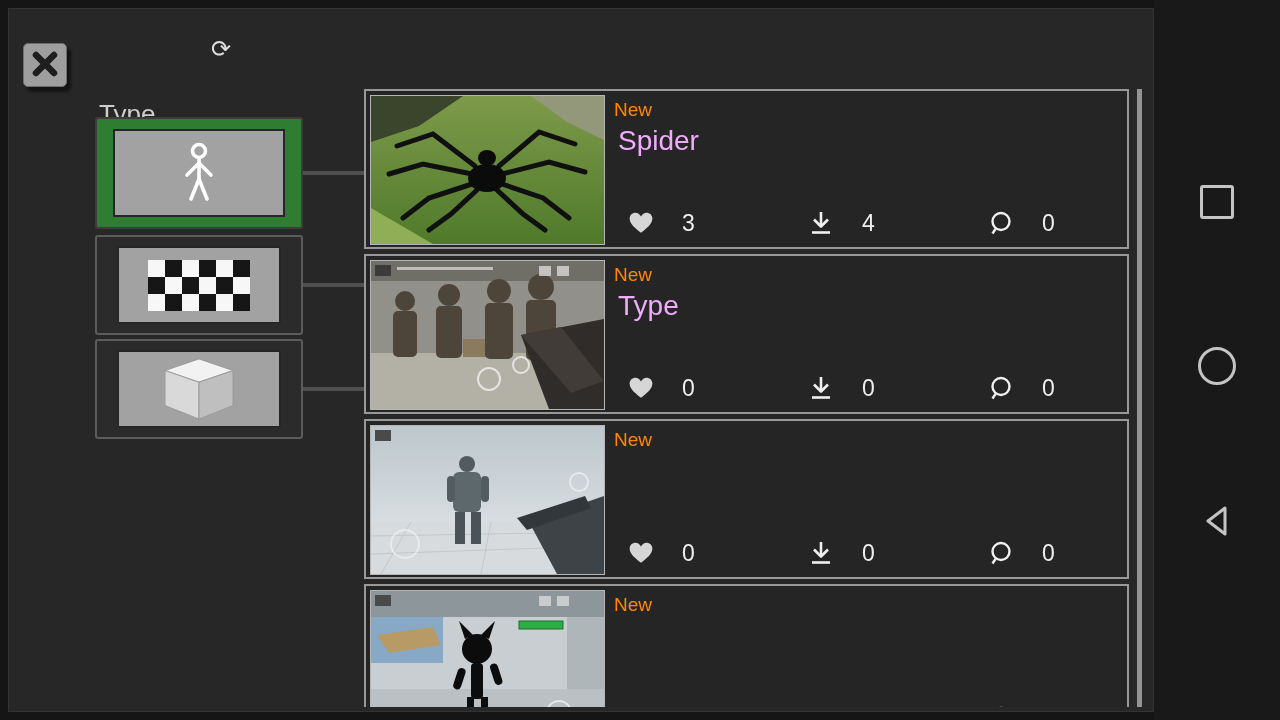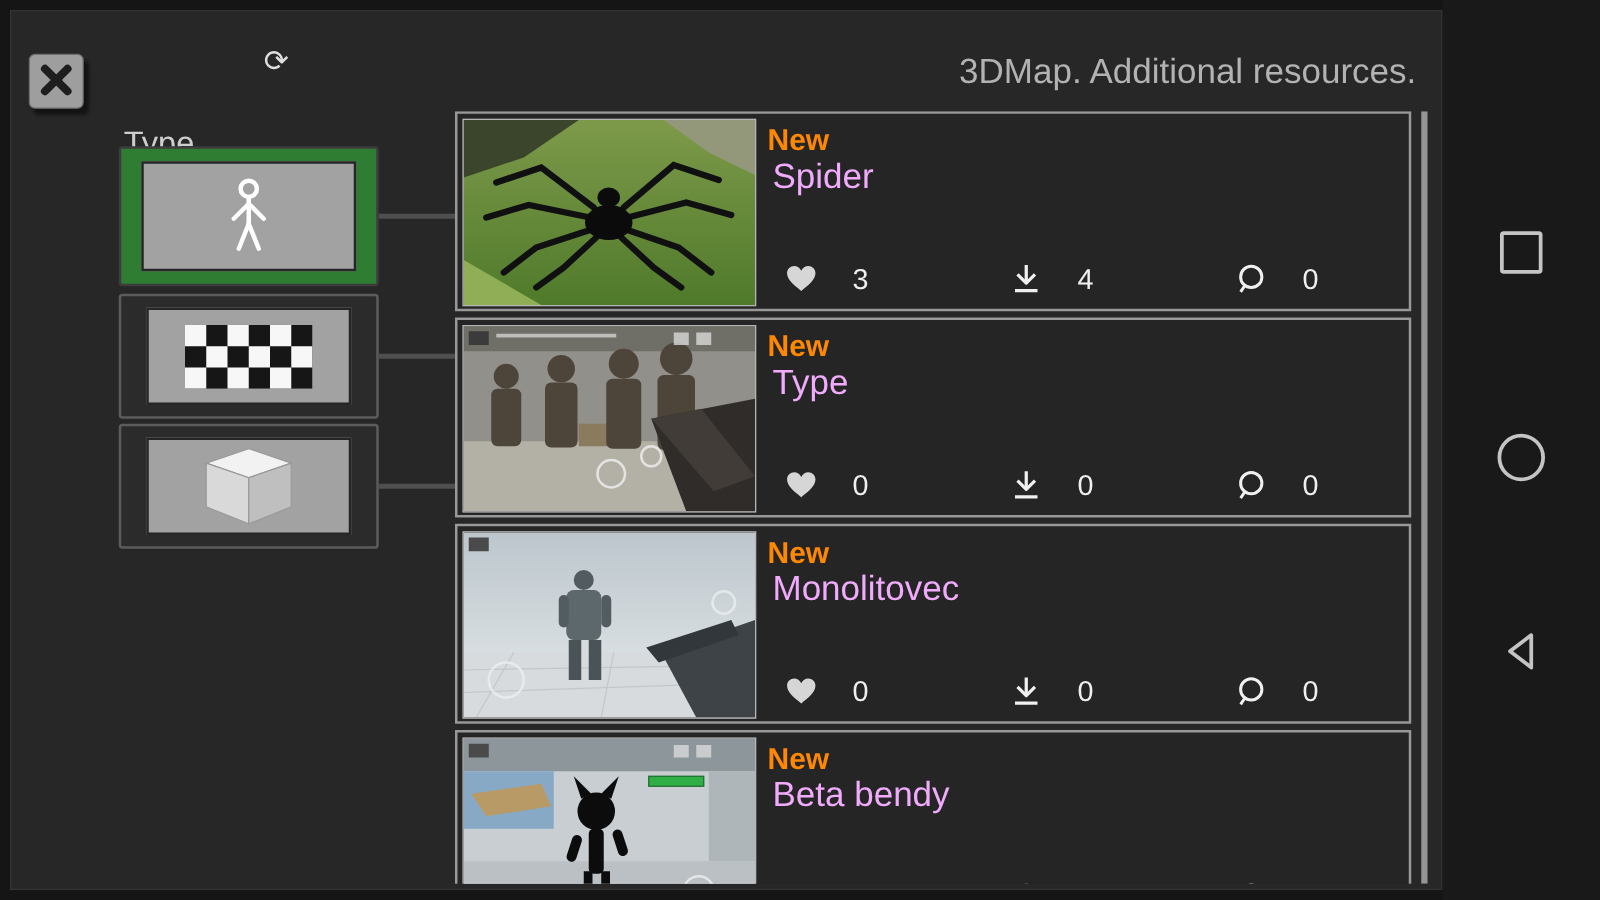--- a/index.html
+++ b/index.html
@@ -34,21 +34,21 @@
   #conn-2{left:294px;top:378px;width:61px;}
 
   
   .list{position:absolute;left:355px;top:80px;width:784px;height:618px;overflow:hidden;}
   .scroll-rail{position:absolute;right:6px;top:0;width:5px;height:100%;background:#949494;}
   .card{position:relative;width:765px;height:160px;margin-bottom:5px;background:#252525;
         border:2px solid #989898;box-sizing:border-box;cursor:pointer;}
   .thumb{position:absolute;left:4px;top:4px;width:233px;height:148px;border:1px solid #b5b5b5;
          overflow:hidden;background:#555;}
   .thumb svg{display:block;width:100%;height:100%;}
-  .badge{position:absolute;left:248px;top:8px;font-size:24px;color:#ff8800;font-weight:bold;}
+  .badge{position:absolute;left:248px;top:8px;font-size:19px;color:#ff8800;}
   .card-title{position:absolute;left:252px;top:34px;font-size:28px;color:#f0abfc;}
   .stats{position:absolute;left:244px;bottom:8px;width:540px;height:32px;display:flex;align-items:center;}
   .stat{width:180px;display:flex;align-items:center;padding-left:18px;box-sizing:border-box;}
   .stat .count{margin-left:28px;font-size:23px;color:#efefef;}
   .stat svg{display:block;}
 
   
   .navbar{position:absolute;right:0;top:0;width:126px;height:720px;background:#191919;}
   .nav-btn{position:absolute;left:0;width:126px;height:60px;display:flex;align-items:center;
            justify-content:center;background:none;border:none;cursor:pointer;padding:0;}
@@ -68,21 +68,20 @@
       <span>
         <svg width="30" height="30" viewBox="0 0 30 30">
           <line x1="6" y1="6" x2="24" y2="24" stroke="#1e1e1e" stroke-width="6.5" stroke-linecap="round"></line>
           <line x1="24" y1="6" x2="6" y2="24" stroke="#1e1e1e" stroke-width="6.5" stroke-linecap="round"></line>
         </svg>
       </span>
     </button>
 
     <div class="refresh">⟳</div>
 
-    <div class="title">3DMap. Additional resources.</div>
 
     <div class="type-label">Type</div>
 
     <button class="type-btn selected" id="type-btn-0">
       <span class="type-thumb">
         <svg width="44" height="62" viewBox="0 0 44 62" fill="none" stroke="#ffffff" stroke-width="3.6" stroke-linecap="round">
           <circle cx="22" cy="9" r="6.5"></circle>
           <line x1="22" y1="17" x2="22" y2="37"></line>
           <line x1="22" y1="21" x2="10" y2="33"></line>
           <line x1="22" y1="21" x2="34" y2="33"></line>
@@ -277,21 +276,20 @@
     <polygon points="158,96 233,70 233,148 186,148" fill="#3d4347"></polygon>
     <polygon points="146,92 214,70 220,82 156,104" fill="#31373b"></polygon>
     <g stroke="#eef0f0" fill="none" stroke-width="2" opacity="0.75">
       <circle cx="34" cy="118" r="14"></circle>
                   <circle cx="208" cy="56" r="9"></circle>
     </g>
     <rect x="4" y="4" width="16" height="11" fill="#4a4a4a"></rect>
   </svg>
 </div>
     <div class="badge">New</div>
-    <div class="card-title">Monolitovec</div>
     <div class="stats">
       <div class="stat">
         <span>
           <svg width="26" height="24" viewBox="0 0 24 22">
                     <path d="M12 20 C7 16 1.5 12 1.5 6.8 C1.5 3.6 4 1.5 6.8 1.5 C9 1.5 11 3 12 5 C13 3 15 1.5 17.2 1.5 C20 1.5 22.5 3.6 22.5 6.8 C22.5 12 17 16 12 20 Z" fill="#d6d6d6"></path>
                   </svg>
         </span>
         <span class="count">0</span>
       </div>
       <div class="stat">
@@ -339,21 +337,20 @@
     <g stroke="#f2f2f2" fill="none" stroke-width="2" opacity="0.75">
       <circle cx="188" cy="122" r="12"></circle>
                   <circle cx="158" cy="130" r="8"></circle>
     </g>
     <rect x="4" y="4" width="16" height="11" fill="#4a4a4a"></rect>
     <rect x="168" y="5" width="12" height="10" fill="#d8d8d8" opacity="0.8"></rect>
     <rect x="186" y="5" width="12" height="10" fill="#d8d8d8" opacity="0.8"></rect>
   </svg>
 </div>
     <div class="badge">New</div>
-    <div class="card-title">Beta bendy</div>
     <div class="stats">
       <div class="stat">
         <span>
           <svg width="26" height="24" viewBox="0 0 24 22">
                     <path d="M12 20 C7 16 1.5 12 1.5 6.8 C1.5 3.6 4 1.5 6.8 1.5 C9 1.5 11 3 12 5 C13 3 15 1.5 17.2 1.5 C20 1.5 22.5 3.6 22.5 6.8 C22.5 12 17 16 12 20 Z" fill="#d6d6d6"></path>
                   </svg>
         </span>
         <span class="count"></span>
       </div>
       <div class="stat">

